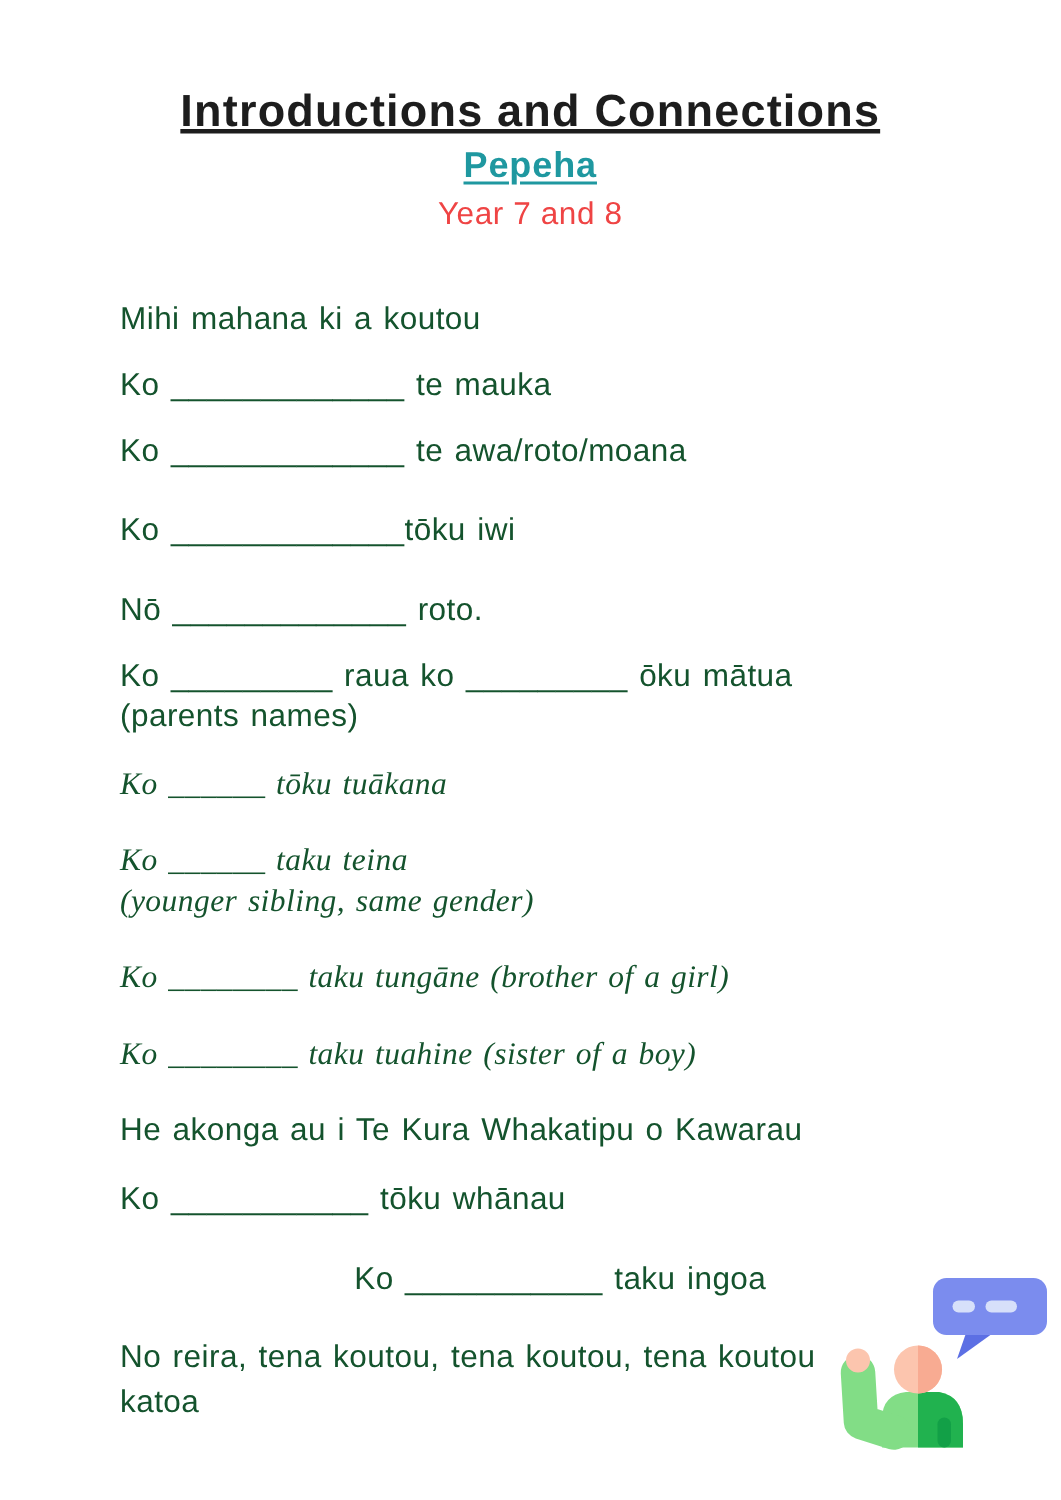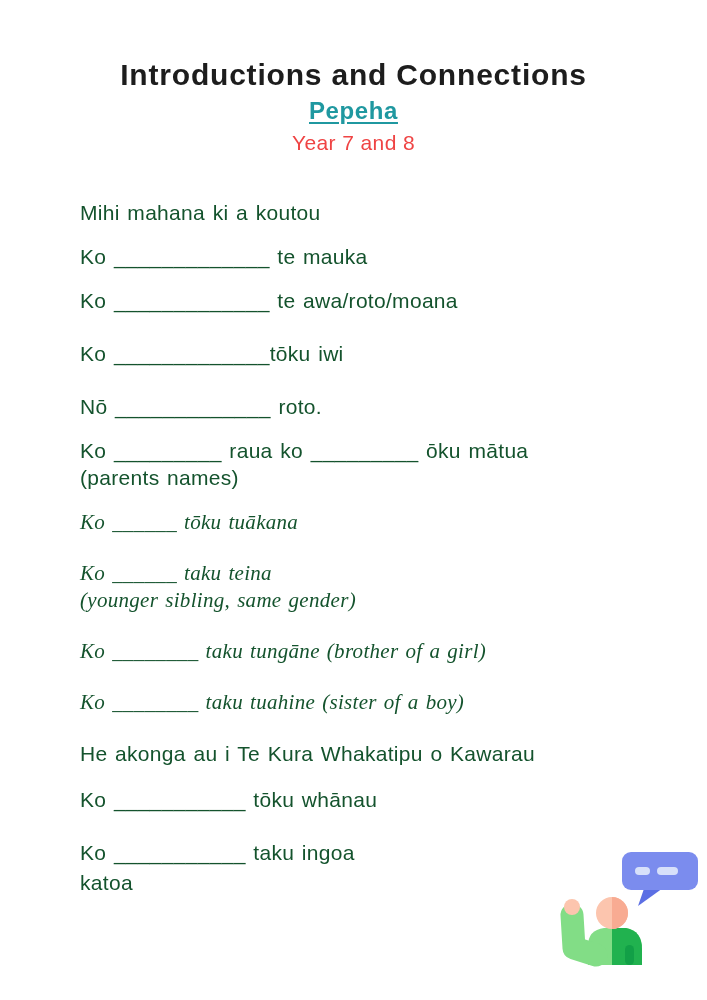--- a/index.html
+++ b/index.html
@@ -13,20 +13,21 @@
     font-family: "Liberation Sans", sans-serif;
     color: #383838;
   }
   .header { text-align: center; padding-top: 56px; }
   .title {
     font-size: 30px;
     font-weight: 700;
     letter-spacing: 0.8px;
     line-height: 38px;
     color: #1d1d1d;
+    text-decoration: underline;
   }
   .link {
     display: inline-block;
     font-size: 24px;
     font-weight: 700;
     letter-spacing: 0.6px;
     line-height: 34px;
     color: #1f98a0;
     text-decoration: underline;
     text-decoration-thickness: 2px;
@@ -46,21 +47,21 @@
     letter-spacing: 0.3px;
     word-spacing: 1.5px;
     color: #14532d;
   }
   .p { line-height: 30px; margin-top: 14px; }
   .first { margin-top: 0; }
   .note { margin-top: -3px; }
   .g21 { margin-top: 21px; }
   .g22 { margin-top: 22px; }
   .g16 { margin-top: 16px; }
-  .g23 { margin-top: 23px; }
+  .g23 { margin-top: 23px; text-align: center; }
   .g13 { margin-top: 23px; }
   .it { font-style: italic; font-family: Liberation Serif, serif; }
   .cont { margin-top: 0; }
   .illustration {
     position: absolute;
     left: 555px;
     top: 845px;
     width: 152px;
     height: 135px;
   }
@@ -87,20 +88,21 @@
     <p class="p">Ko _________ raua ko _________ ōku mātua</p>
     <p class="p note">(parents names)</p>
     <p class="p it">Ko ______ tōku tuākana</p>
     <p class="p g21 it">Ko ______ taku teina</p>
     <p class="p note it">(younger sibling, same gender)</p>
     <p class="p g21 it">Ko ________ taku tungāne (brother of a girl)</p>
     <p class="p g21 it">Ko ________ taku tuahine (sister of a boy)</p>
     <p class="p g22">He akonga au i Te Kura Whakatipu o Kawarau</p>
     <p class="p g16">Ko ___________ tōku whānau</p>
     <p class="p g23">Ko ___________ taku ingoa</p>
+    <p class="p g22">No reira, tena koutou, tena koutou, tena koutou</p>
     <p class="p cont">katoa</p>
   </div>
 
   <svg class="illustration" viewBox="0 0 152 135" xmlns="http://www.w3.org/2000/svg" aria-hidden="true">
 
     <g>
       <polygon points="91,38 115,38 83,61" fill="#5c6fe4"></polygon>
       <rect x="67" y="7" width="76" height="38" rx="9" fill="#7b8cee"></rect>
       <rect x="80" y="22" width="15" height="8" rx="4" fill="#d7e0fa"></rect>
       <rect x="102" y="22" width="21" height="8" rx="4" fill="#d7e0fa"></rect>

